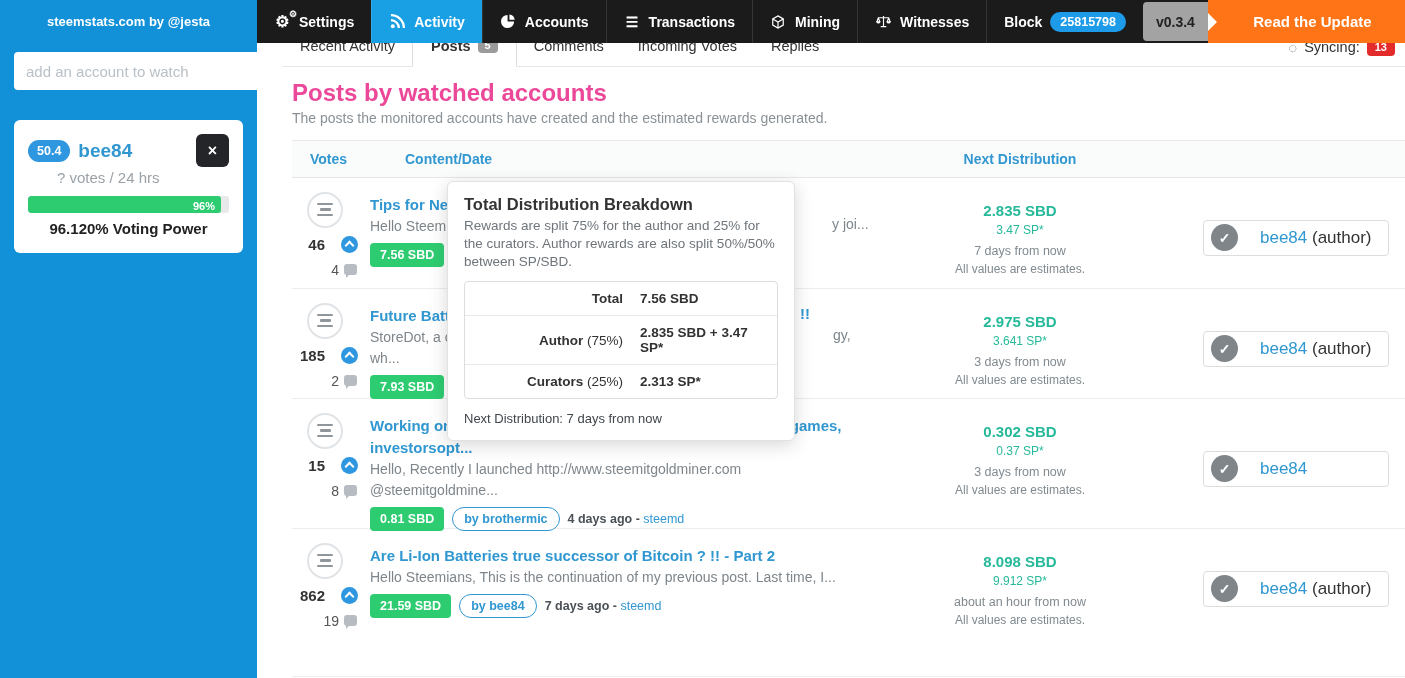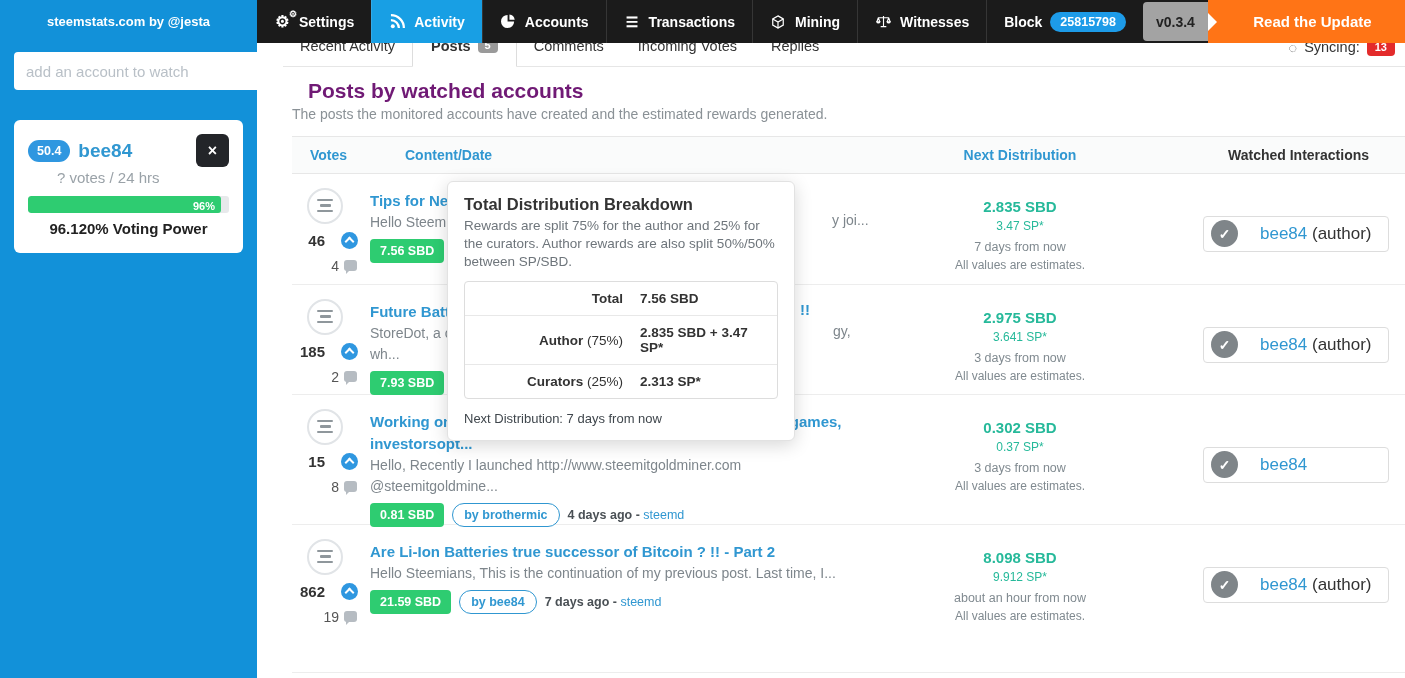--- a/index.html
+++ b/index.html
@@ -43,21 +43,21 @@
   .tabbar { display:flex; align-items:flex-end; margin-left:26px; padding-right:10px; border-bottom:1px solid #e6e6e6; }
   .tab { padding:12px 17px; font-size:14.5px; color:#333; cursor:pointer; white-space:nowrap; }
   .tab.active { font-weight:700; background:#fff; border:1px solid #ddd; border-bottom:1px solid #fff; border-radius:5px 5px 0 0; margin-bottom:-1px; padding:12px 18px; }
   .tab-badge { display:inline-block; margin-left:7px; background:#9a9a9a; color:#fff; font-size:11px; font-weight:700; padding:2.5px 7px; border-radius:4px; vertical-align:2px; }
   .syncing { margin-left:auto; display:flex; align-items:center; gap:7px; padding-bottom:10px; }
   .spinner { font-size:15px; color:#555; }
   .sync-label { font-size:14.5px; color:#333; }
   .sync-badge { background:#e32b2b; color:#fff; font-size:11px; font-weight:700; padding:2.5px 8px; border-radius:4px; }
 
   .page-head { margin:12px 0 0 35px; }
-  .page-title { font-size:21px; font-weight:700; color:#701a75;margin-left:16px; }
+  .page-title { font-size:24px; font-weight:700; color:#ec4899; }
   .page-subtitle { margin-top:3px; font-size:14px; color:#8a9196; }
 
   
   .table { margin:14px 0 0 35px; }
   .thead, .trow { display:grid; grid-template-columns:78px 545px 210px 1fr; }
   .thead { height:38px; align-items:center; background:#fafbfb; border-top:1px solid #e7e7e7; border-bottom:1px solid #e7e7e7; font-size:14px; font-weight:700; color:#3097d1; }
   .h-votes { padding-left:18px; }
   .h-content { padding-left:35px; }
   .h-next { text-align:center; }
   .h-watched { color:#333; padding-left:103px; }
@@ -211,21 +211,20 @@
     <div class="page-head">
       <div class="page-title">Posts by watched accounts</div>
       <div class="page-subtitle">The posts the monitored accounts have created and the estimated rewards generated.</div>
     </div>
 
     <section class="table">
       <div class="thead">
         <div class="h-votes">Votes</div>
         <div class="h-content">Content/Date</div>
         <div class="h-next">Next Distribution</div>
-        <div class="h-watched">Watched Interactions</div>
       </div>
 
       <div class="trow r0">
         <div class="votes-cell">
           <div class="doc-circle">
               <i></i>
               <i></i>
               <i></i>
             </div>
           <div class="vote-line">

